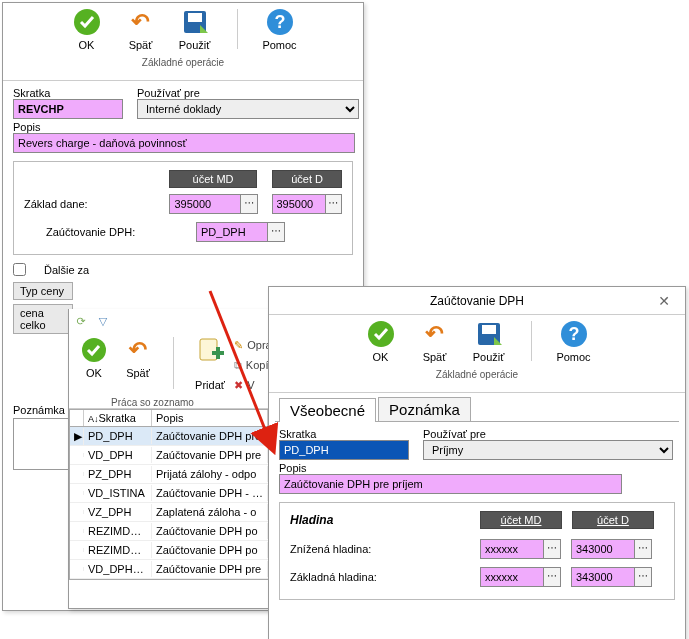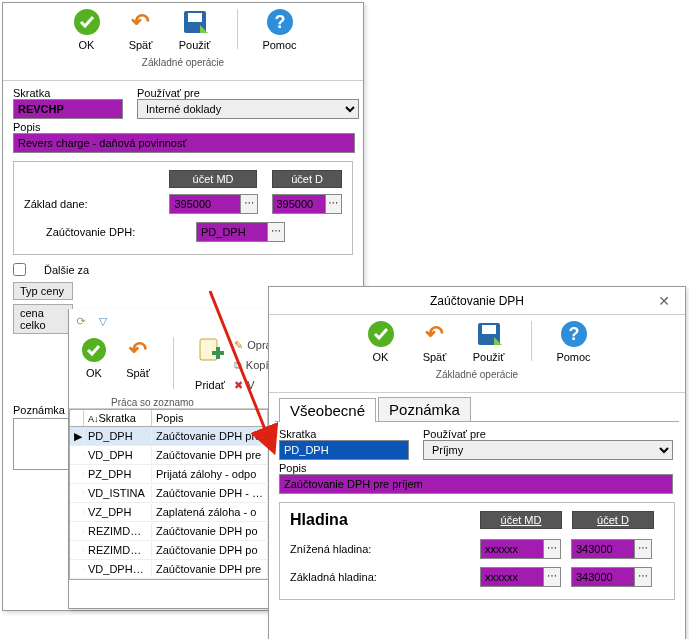--- a/index.html
+++ b/index.html
@@ -12,21 +12,21 @@
   .toolbar-section { display:flex; flex-direction:column; align-items:center; }
   .toolbar-buttons { display:flex; gap:14px; }
   .t-btn { display:flex; flex-direction:column; align-items:center; width:40px; cursor:pointer; }
   .t-btn .icon { width:30px; height:30px; display:flex; align-items:center; justify-content:center; }
   .t-btn .lbl { font-size:11px; margin-top:2px; text-align:center; }
   .toolbar-caption { font-size:10px; color:#555; margin-top:6px; text-align:center; width:100%; }
   .divider-v { width:1px; background:#ccc; margin:2px 8px; align-self:stretch; }
   .form-area { padding:6px 10px; }
   .row { display:flex; align-items:center; margin-bottom:2px; }
   .lbl { font-size:11px; }
-  input[type="text"], select { border:1px solid #888; padding:2px 4px; font-size:11px; background:#a21caf; height:20px; }
+  input[type="text"], select { border:1px solid #888; padding:2px 4px; font-size:11px; background:#f0abfc; height:20px; }
   select { background:#eee; }
   .field-block { display:flex; flex-direction:column; margin-right:14px; }
   .btn-ellipsis { width:18px; height:20px; border:1px solid #888; background:#f3f3f3; font-size:10px; line-height:16px; text-align:center; cursor:pointer; margin-left:-1px; }
   .col-hdr { background:#555; color:#fff; text-align:center; padding:2px 0; font-size:11px; width:72px; border:1px solid #444; }
   .col-hdr.u { text-decoration:underline; }
   .account-box { width:70px; }
   .section-box { border:1px solid #bbb; padding:8px 10px 10px 10px; margin:8px 0; }
   .checkbox-row { display:flex; align-items:center; gap:18px; margin:6px 0; }
   .grey-btn { background:#e9e9e9; border:1px solid #aaa; padding:2px 6px; }
   
@@ -314,26 +314,26 @@
         <span class="lbl">Skratka</span>
         <input type="text" class="sel-input" style="width: 130px;" value="PD_DPH">
       </div>
       <div class="field-block" style="flex:1;">
         <span class="lbl">Používať pre</span>
         <select style="width:250px;"><option>Príjmy</option></select>
       </div>
     </div>
     <div class="field-block" style="margin-top:2px;">
       <span class="lbl">Popis</span>
-      <input type="text" style="width: 394px;" value="Zaúčtovanie DPH pre príjem">
+      <input type="text" style="width: 343px;" value="Zaúčtovanie DPH pre príjem">
     </div>
 
     <div class="section-box">
       <div class="row" style="margin-bottom:10px;">
-        <div class="lbl" style="width:190px; font-weight:bold; font-size:16px;">Hladina</div>
+        <div class="lbl" style="width:190px; font-weight:bold; font-size:12px;font-style:italic;">Hladina</div>
         <div class="col-hdr u" style="width:82px;">účet MD</div>
         <div style="width:10px;"></div>
         <div class="col-hdr u" style="width:82px;">účet D</div>
       </div>
       <div class="row" style="margin-bottom:8px;">
         <div class="lbl" style="width:190px;">Znížená hladina:</div>
         <input type="text" style="width: 64px;" value="xxxxxx">
         <div class="btn-ellipsis">⋯</div>
         <div style="width:10px;"></div>
         <input type="text" style="width: 64px;" value="343000">

